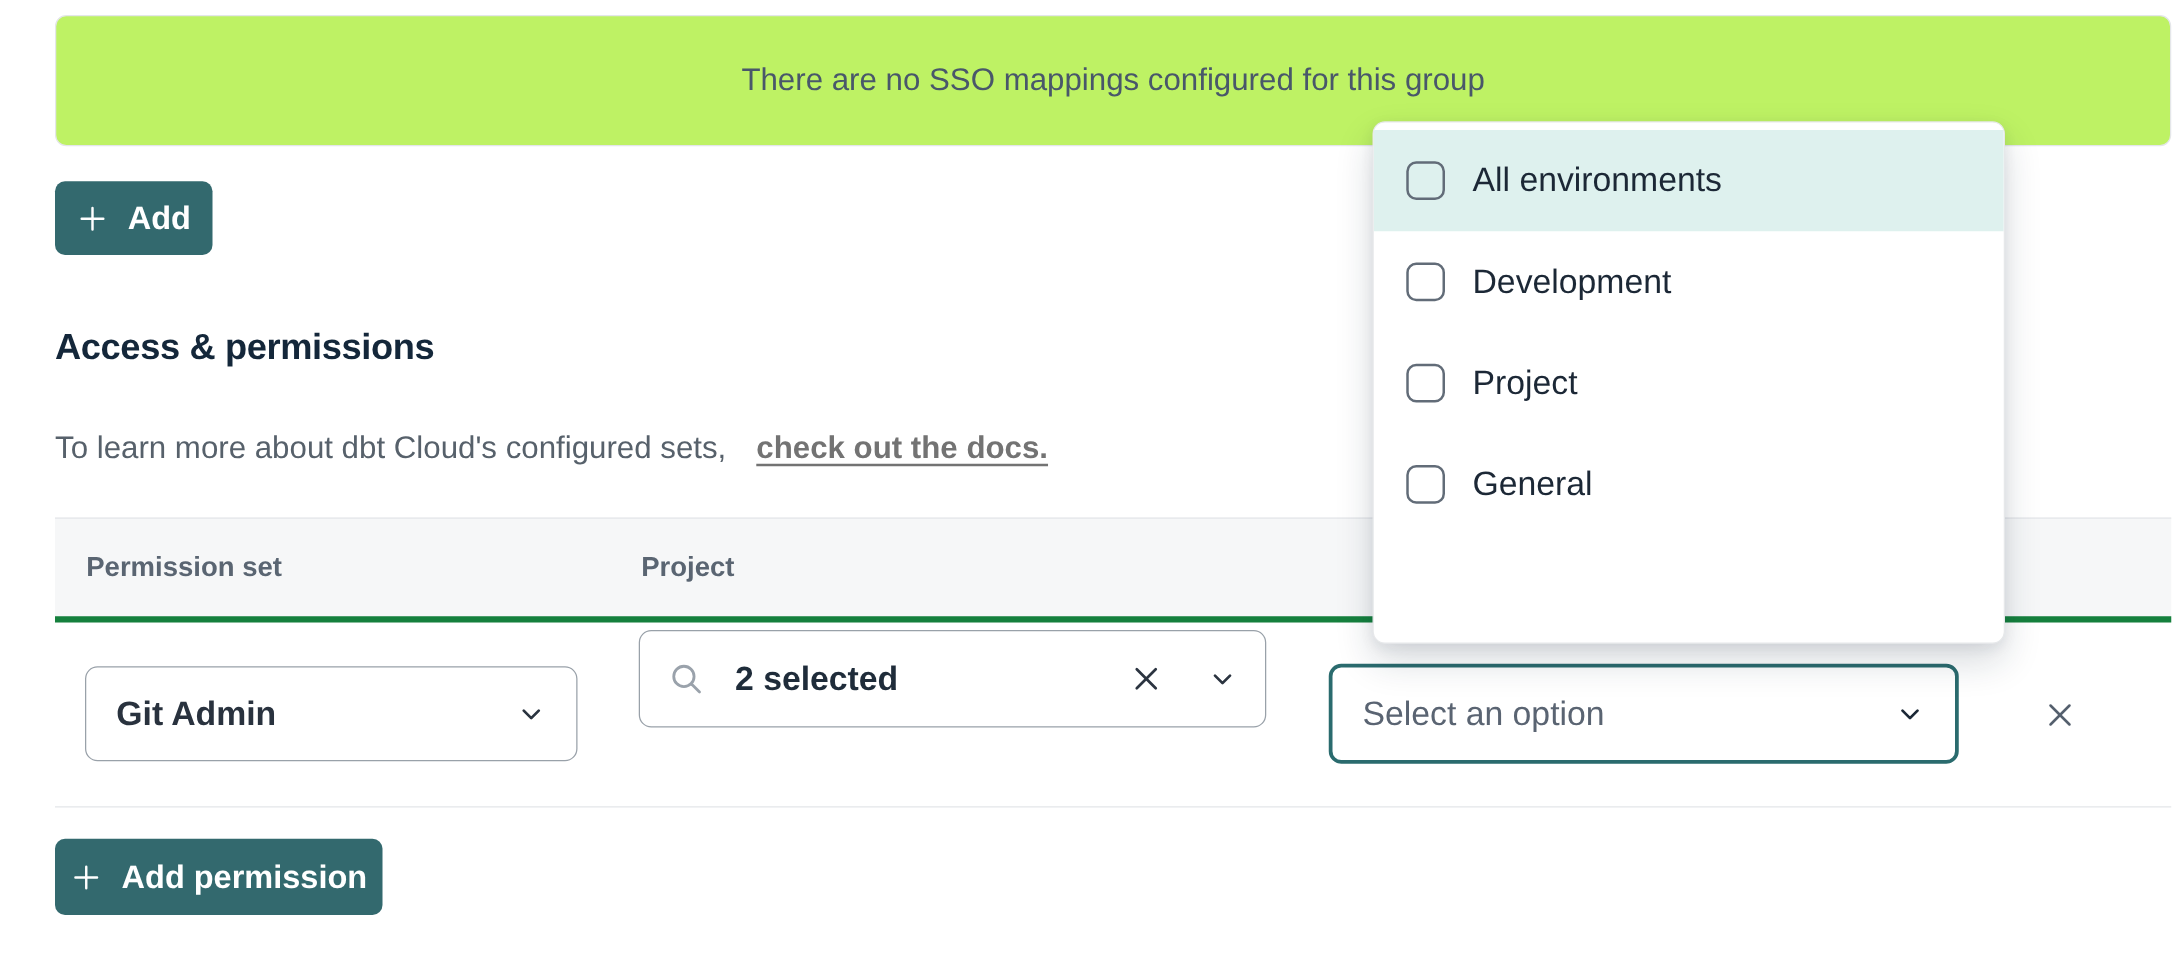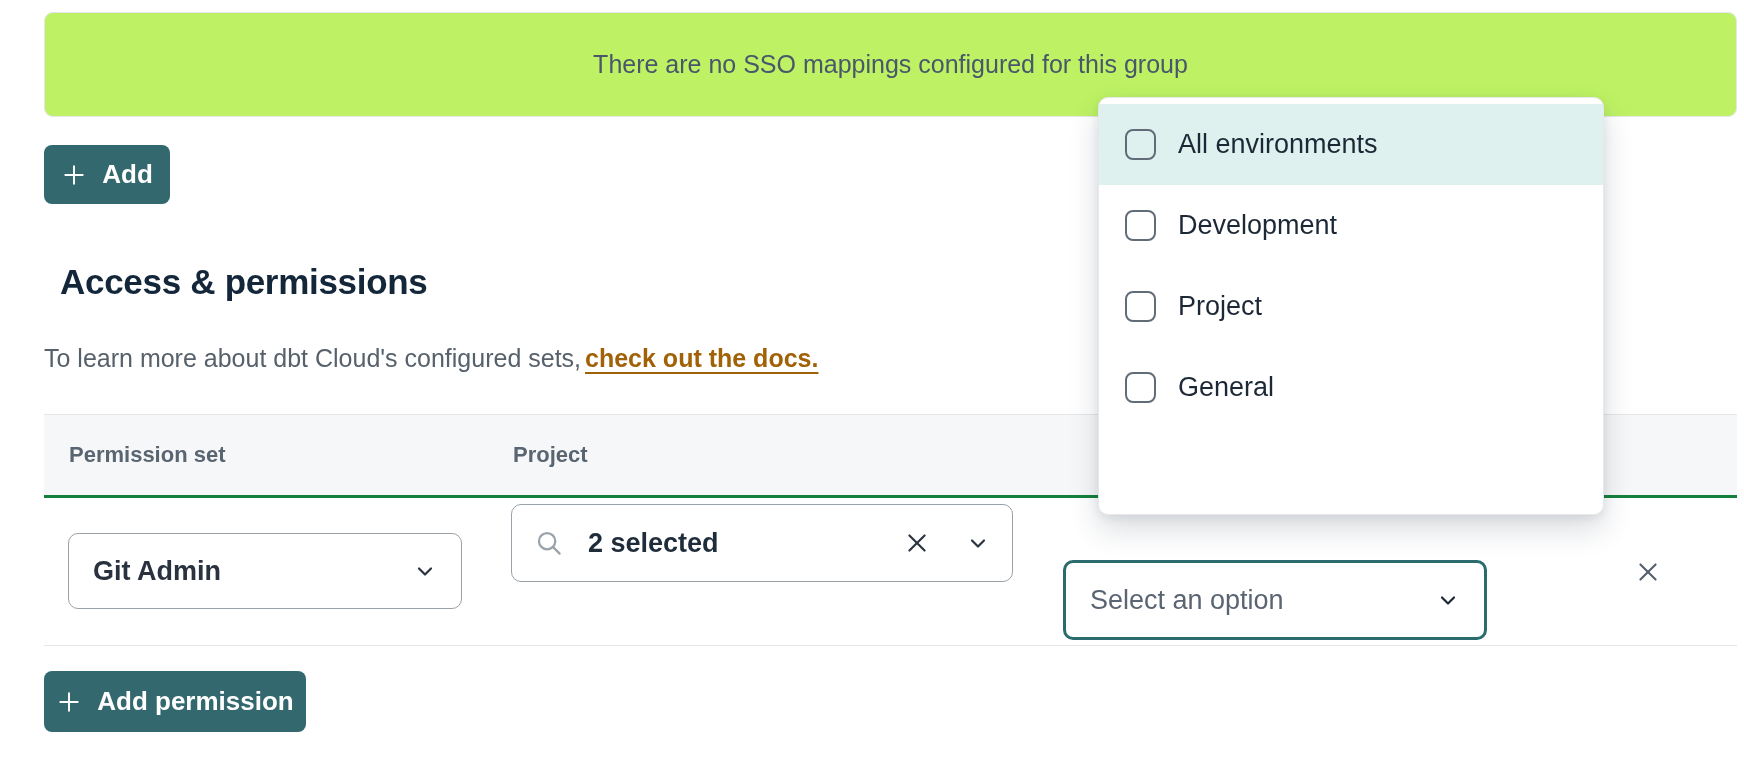--- a/index.html
+++ b/index.html
@@ -15,42 +15,42 @@
 
   
   .btn { position:absolute; background:#33696e; border:none; border-radius:8px; color:#ffffff;
     display:flex; align-items:center; justify-content:center; gap:15px;
     font-family:inherit; font-size:26px; font-weight:600; cursor:pointer; }
   .btn-add { left:44px; top:145px; width:126px; height:59px; }
   .btn-add-permission { left:44px; top:671px; width:262px; height:61px; }
   .plus-icon { display:flex; }
 
   
-  .heading { position:absolute; left:60px; top:262px; font-size:35px; font-weight:800;
+  .heading { position:absolute; left:44px; top:262px; font-size:29px; font-weight:800;
     color:#14273a; letter-spacing:-0.3px; }
   .para { position:absolute; left:44px; top:344px; font-size:25px; color:#57616b; }
-  .para .docs-link { color:#a16207; text-decoration:underline; text-underline-offset:5px;
-    margin-left:4px; cursor:pointer; font-weight:600; }
+  .para .docs-link { color:#737373; text-decoration:underline; text-underline-offset:5px;
+    margin-left:24px; cursor:pointer; font-weight:600; }
 
   
   .table-head { position:absolute; left:44px; top:414px; width:1693px; height:84px;
-    background:#f6f7f8; border-top:1px solid #e4e6e9; border-bottom:3px solid #15803d;
+    background:#f6f7f8; border-top:1px solid #e4e6e9; border-bottom:5px solid #15803d;
     display:flex; align-items:center; }
   .th { font-size:22px; font-weight:700; color:#5a6572; }
   .th-permission { margin-left:25px; width:444px; }
   .row-divider { position:absolute; left:44px; top:645px; width:1693px; height:1px; background:#e4e6e9; }
 
   
   .select { position:absolute; background:#fff; border:1.5px solid #99a1a9; border-radius:10px;
     display:flex; align-items:center; cursor:pointer; }
   .sel-permission { left:68px; top:533px; width:394px; height:76px; padding:0 24px; }
   .sel-permission .sel-value { font-size:27px; font-weight:700; color:#29323e; }
   .sel-project { left:511px; top:504px; width:502px; height:78px; padding:0 22px; }
   .sel-project .sel-value { font-size:27px; font-weight:600; color:#1f2c3a; margin-left:24px; }
-  .sel-environment { left:1063px; top:560px; width:424px; height:80px;
+  .sel-environment { left:1063px; top:531px; width:504px; height:80px;
     border:3px solid #2a6b6e; padding:0 24px; }
   .sel-environment .sel-placeholder { font-size:27px; font-weight:400; color:#5a6472; }
   .chev { margin-left:auto; display:flex; flex-shrink:0; }
   .clear-x { margin-left:auto; margin-right:36px; display:flex; flex-shrink:0; cursor:pointer; }
 
   .row-delete { position:absolute; left:1632px; top:556px; width:32px; height:32px;
     display:flex; align-items:center; justify-content:center; cursor:pointer; background:none; border:none; }
 
   
   .dropdown { position:absolute; left:1098px; top:97px; width:506px; height:418px;

